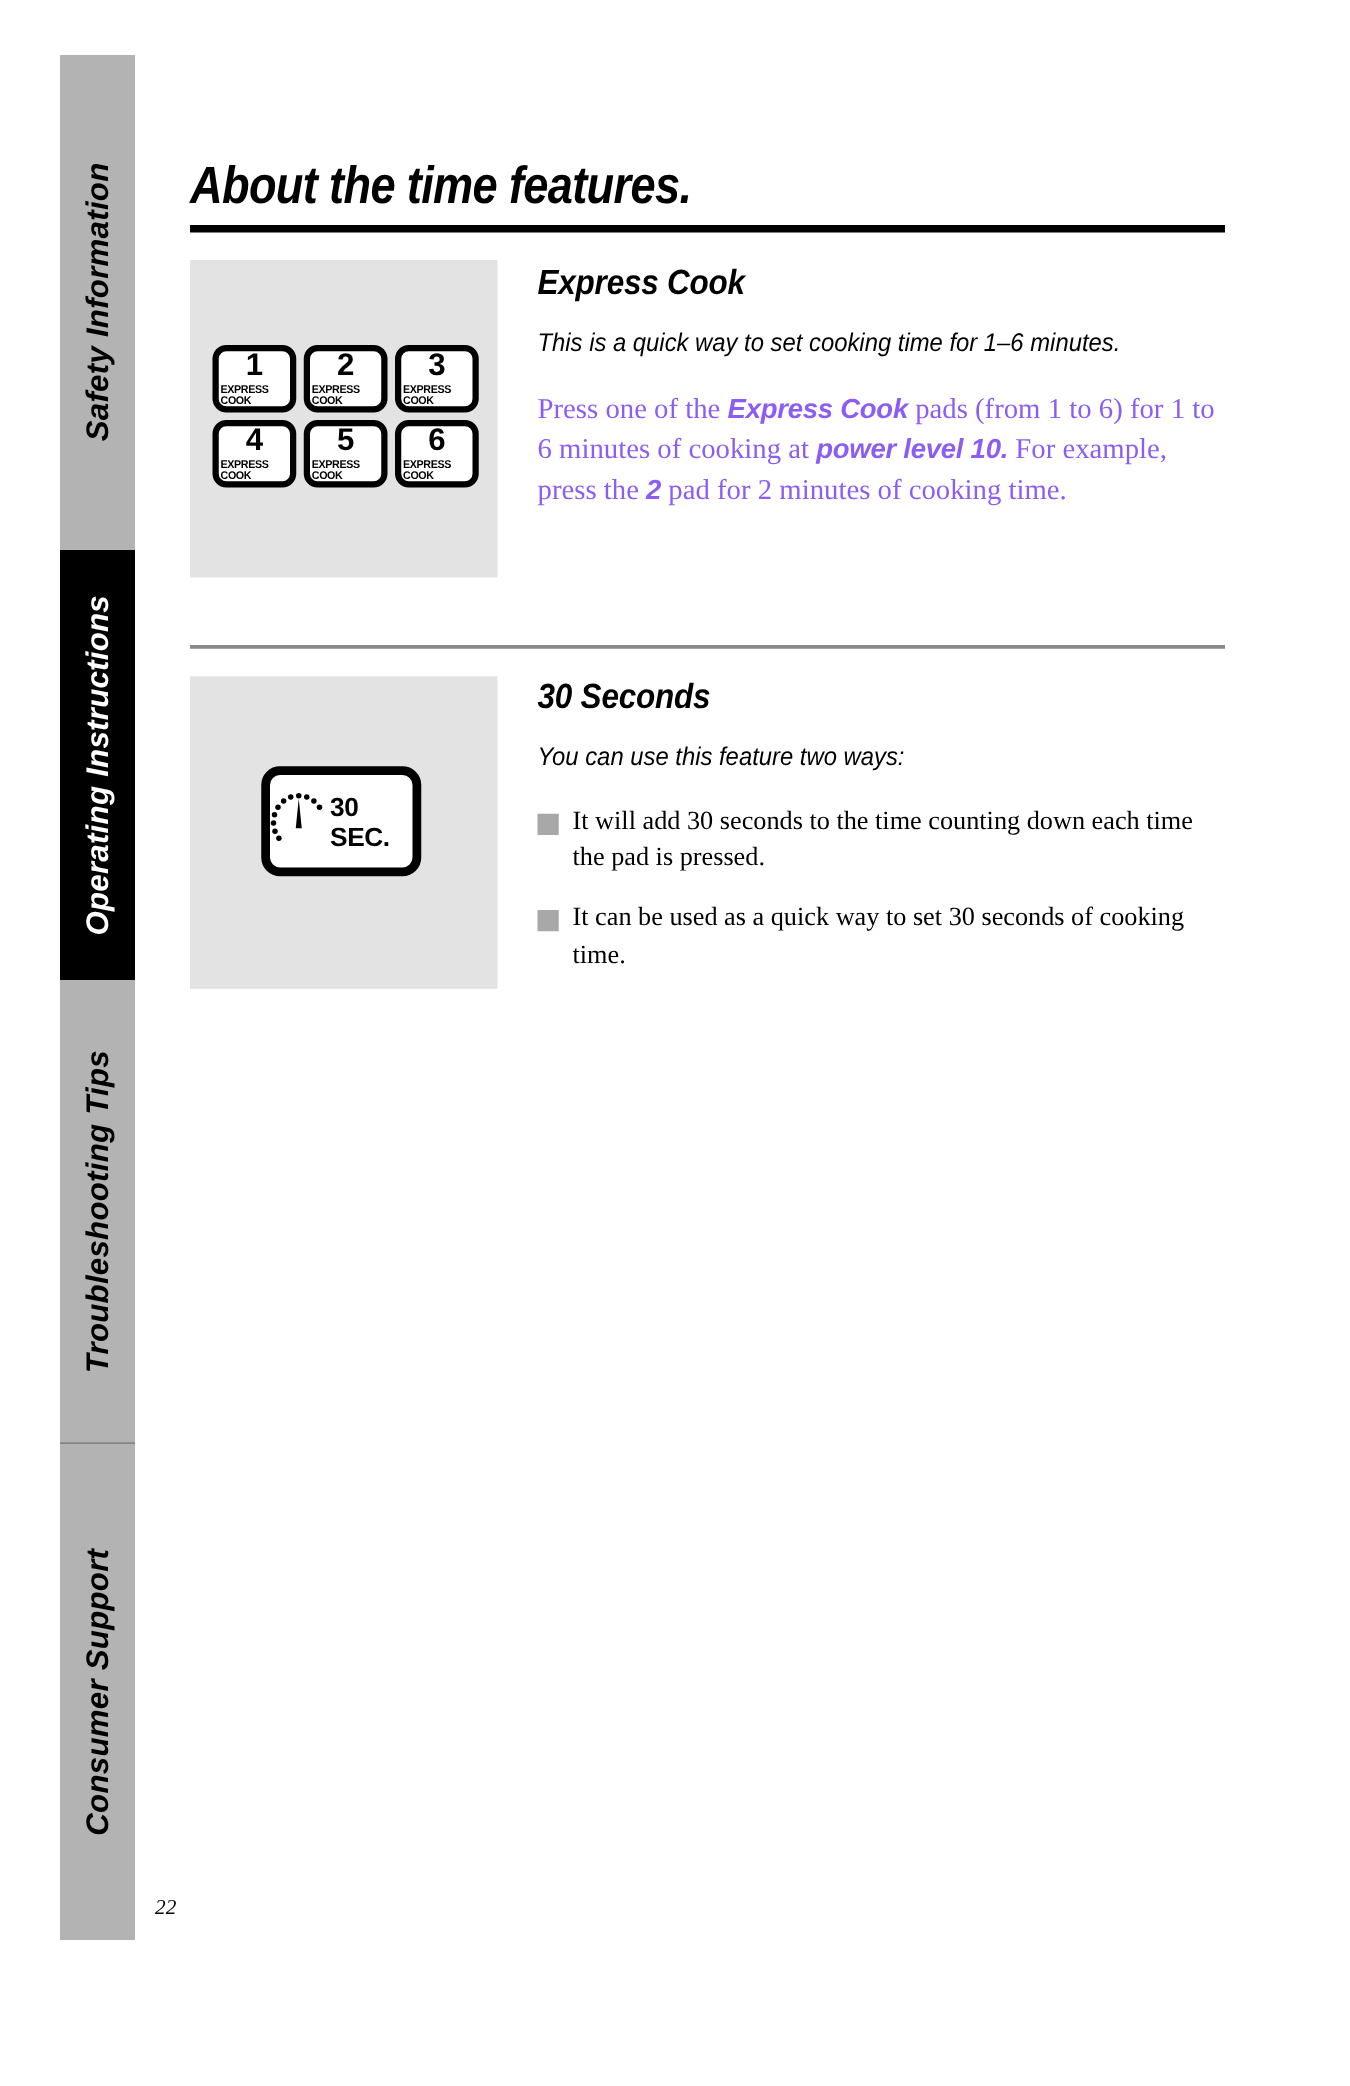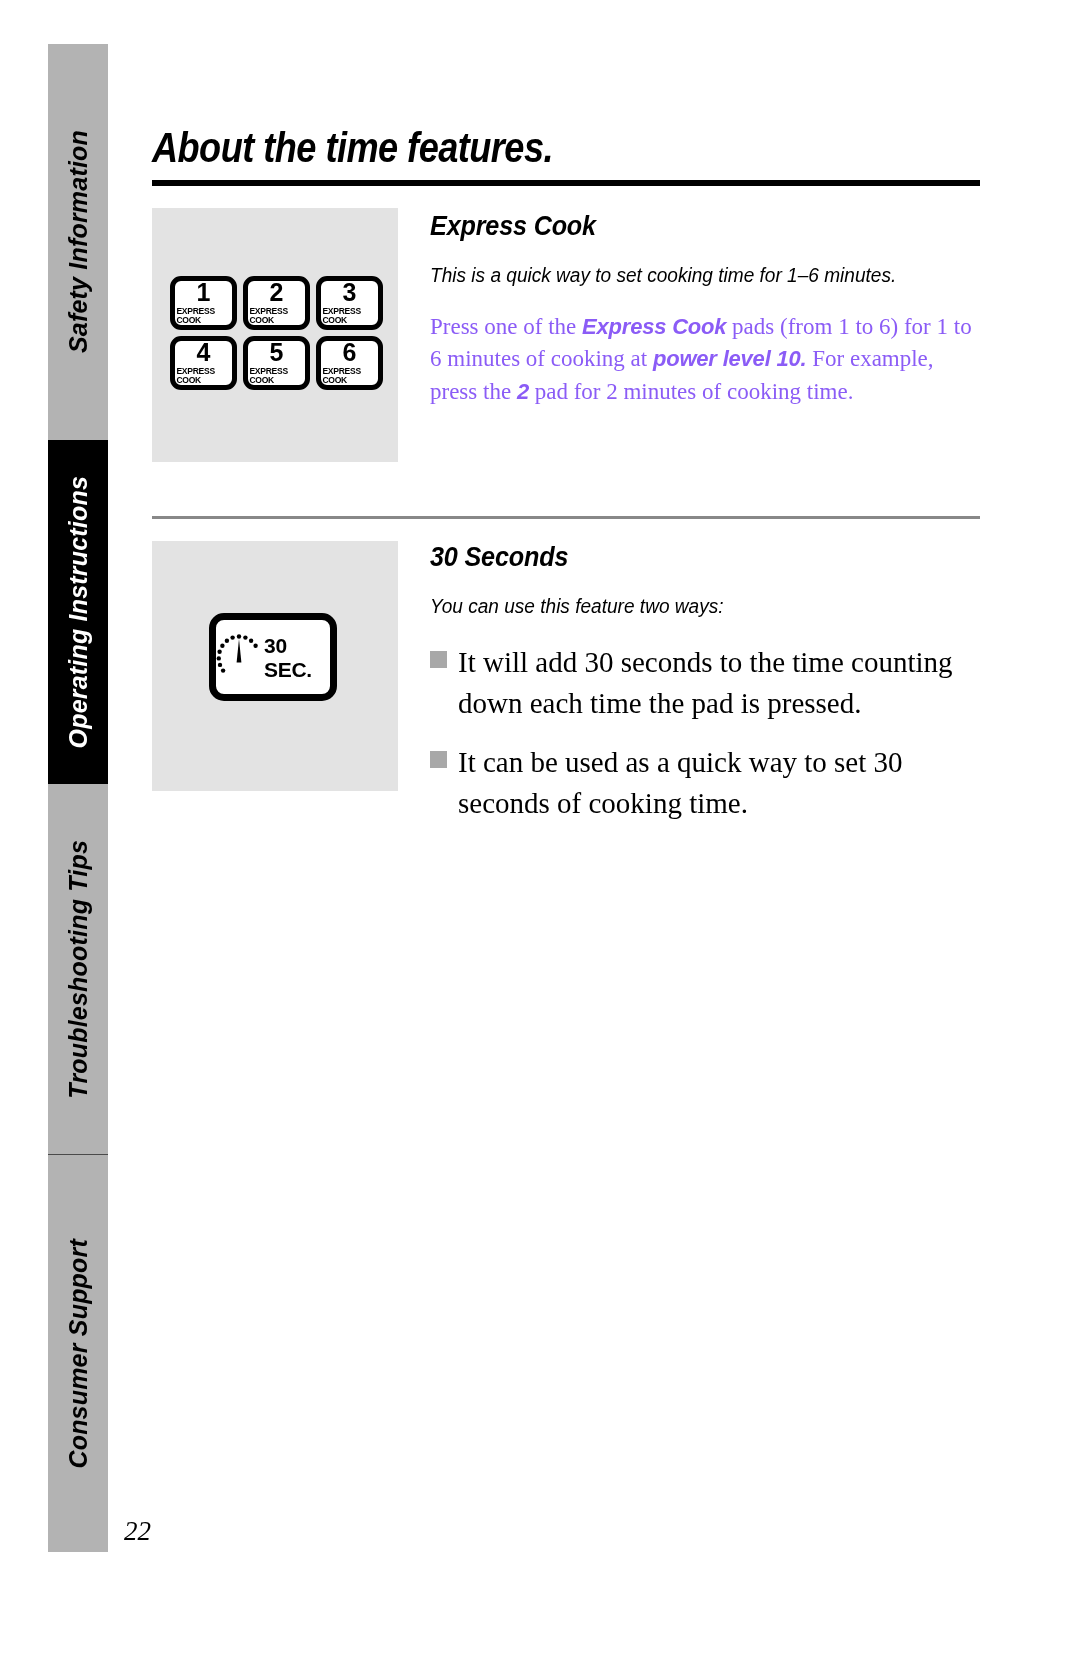--- a/index.html
+++ b/index.html
@@ -159,21 +159,21 @@
     width: 17px;
     height: 17px;
     background: #a8a8a8;
     flex: 0 0 17px;
     margin-top: 9px;
     margin-right: 11px;
   }
 
   .bullet-text {
     font-family: "Liberation Serif", "DejaVu Serif", serif;
-    font-size: 29px;
+    font-size: 21px;
     line-height: 1.42;
     color: #000;
   }
 
   .hrule {
     position: absolute;
     left: 0;
     width: 828px;
     height: 3px;
     background: #888888;
@@ -250,21 +250,21 @@
     color: #000;
   }
 
   
   #page-number {
     position: absolute;
     left: 124px;
     top: 1516px;
     font-family: "Liberation Serif", "DejaVu Serif", serif;
     font-style: italic;
-    font-size: 27px;
+    font-size: 17px;
     color: #000;
     text-align: right;
   }
 </style>
 </head>
 <body>
 
 <div id="page">
 
   <div id="sidebar">

